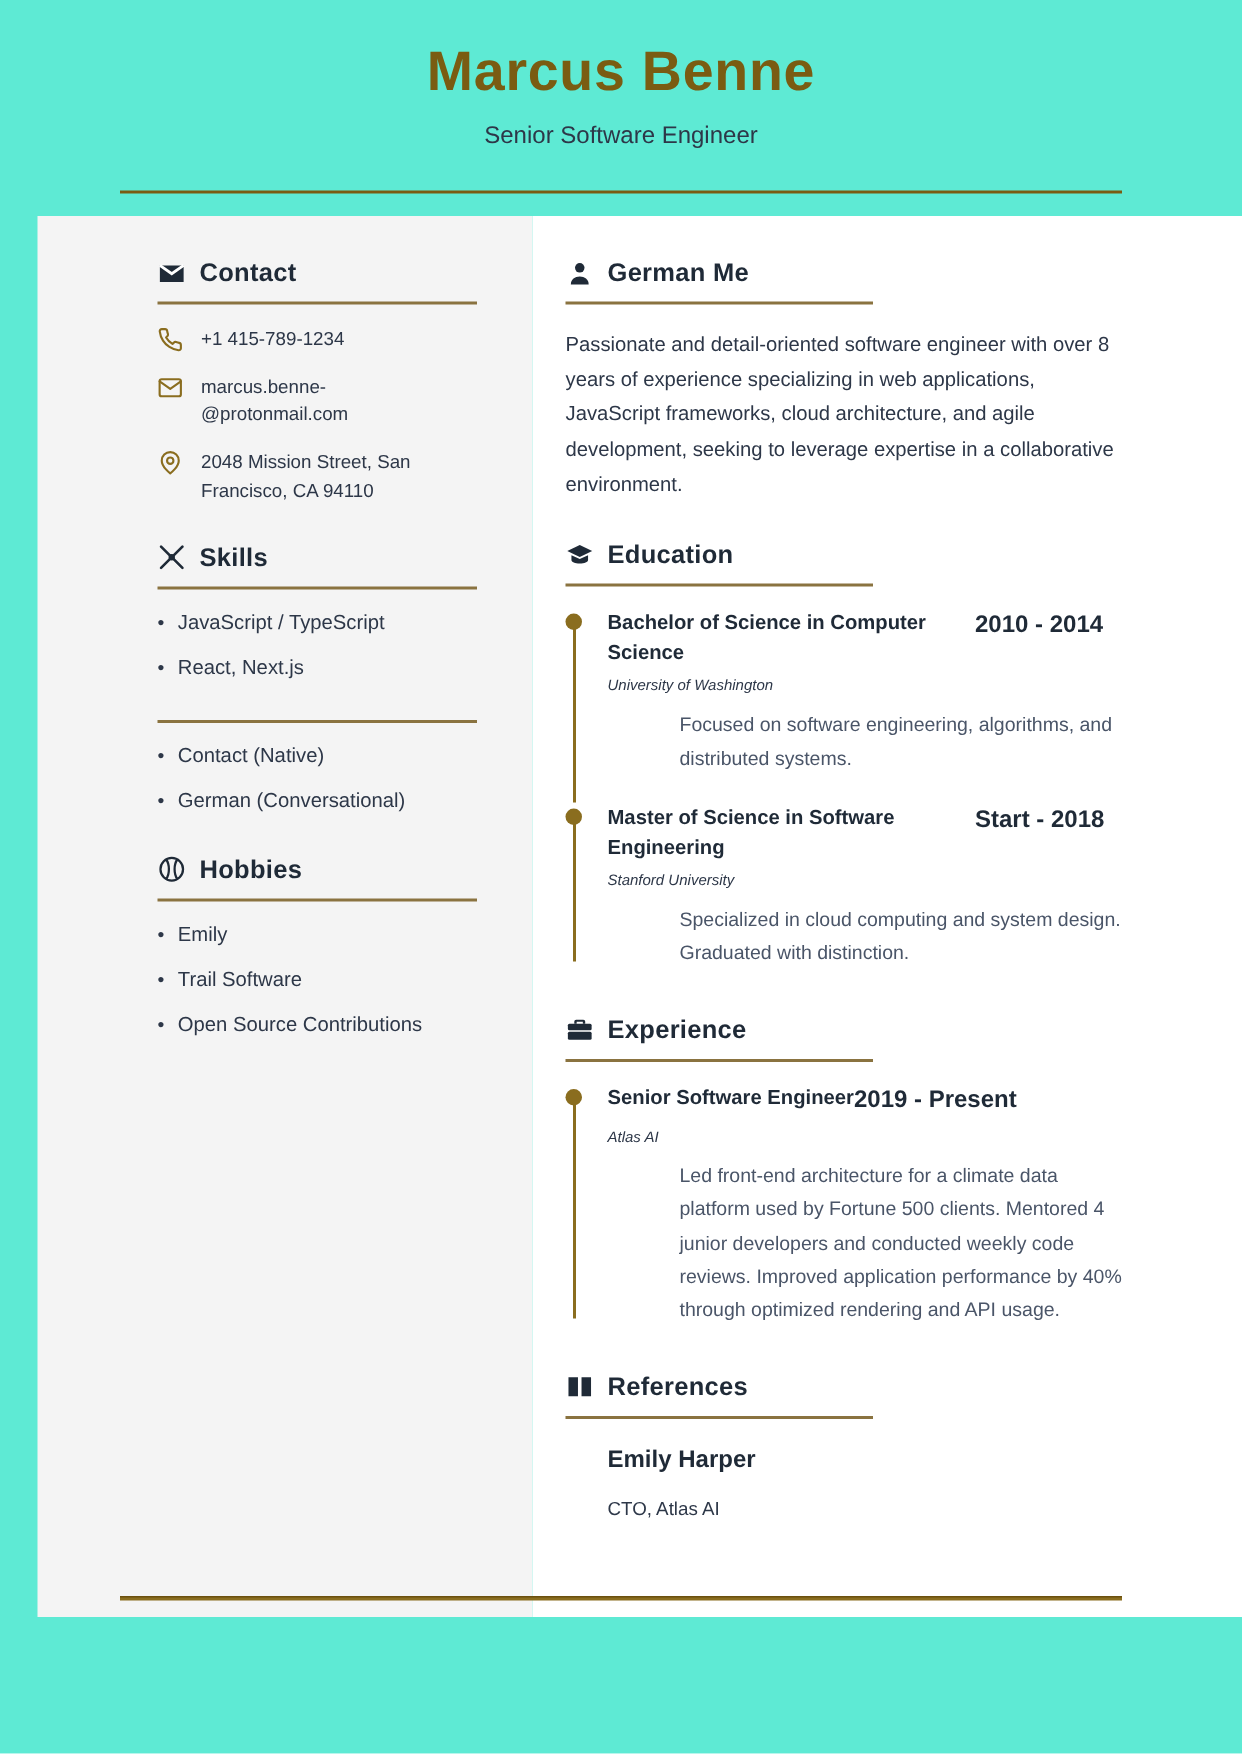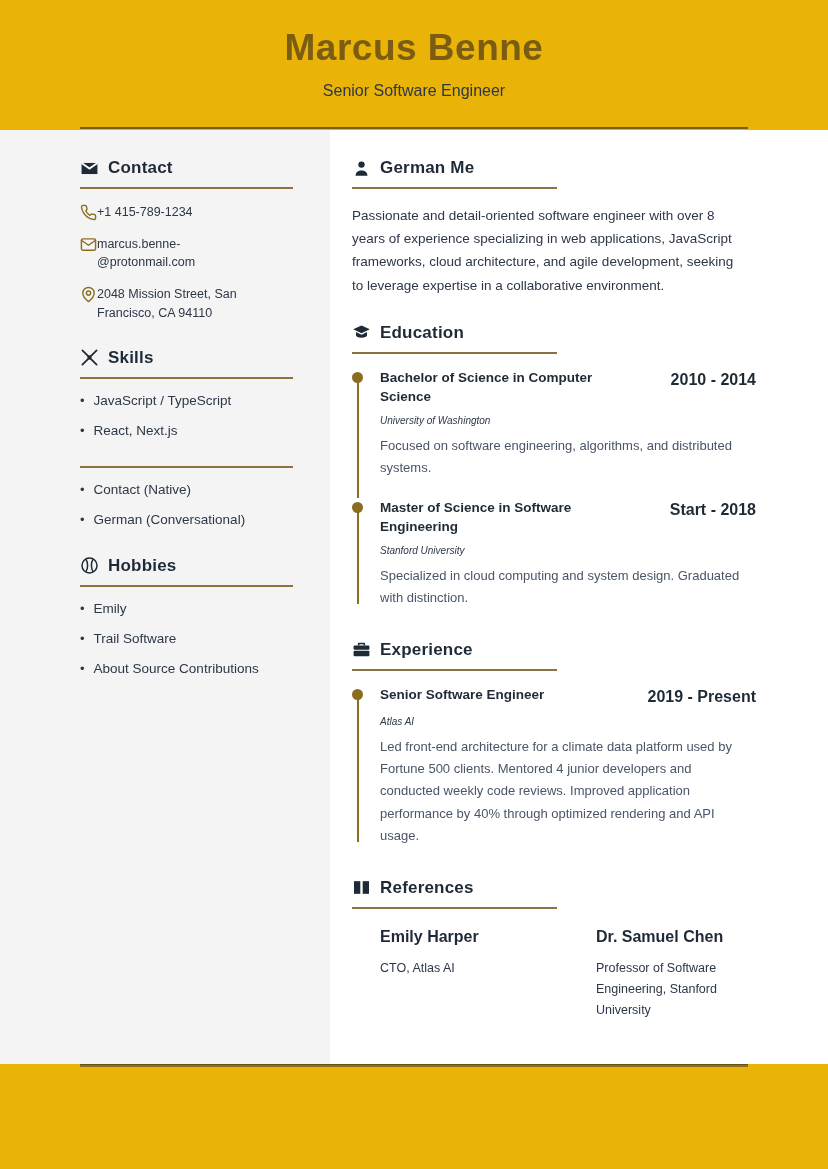--- a/index.html
+++ b/index.html
@@ -6,21 +6,21 @@
   html, body {
     width: 828px;
     height: 1169px;
     background: #ffffff;
     font-family: "Liberation Sans", sans-serif;
   }
   .page {
     position: relative;
     width: 828px;
     height: 1169px;
-    background: #eab308;
+    background: #5eead4;
     overflow: hidden;
   }
 
   
   .header {
     padding-top: 26px;
     text-align: center;
   }
   .name {
     font-size: 37px;
@@ -50,25 +50,26 @@
     right: 80px;
     top: 1064px;
     height: 3px;
     background: #8a6d1f;
     border-top: 1px solid #6b500f;
   }
 
   
   .body-wrap {
     position: absolute;
-    top: 130px;
+    top: 144px;
     left: 0;
     width: 828px;
     height: 934px;
     display: flex;
+    padding-left: 25px;
   }
   .sidebar {
     width: 330px;
     background: #f4f4f4;
     padding: 28px 38px 0 80px;
   }
   .main {
     flex: 1;
     background: #ffffff;
     padding: 28px 80px 0 22px;
@@ -103,20 +104,21 @@
     margin-top: 9px;
   }
   .sidebar .sec-rule { width: 213px; }
   .main .sec-rule { width: 205px; }
 
   
   .contact-list { margin-top: 14px; }
   .contact-row {
     display: flex;
     align-items: flex-start;
+    gap: 12px;
     margin-bottom: 14px;
   }
   .contact-ico {
     width: 17px;
     height: 17px;
     flex: 0 0 17px;
     margin-top: 1px;
     color: #8a6d1f;
   }
   .contact-ico svg { display: block; }
@@ -177,23 +179,22 @@
     position: absolute;
     left: 0;
     top: 4px;
     width: 11px;
     height: 11px;
     border-radius: 50%;
     background: #8a6d1f;
   }
   .tl-top {
     display: flex;
-    justify-content: space-between;
     align-items: flex-start;
-    gap: 14px;
+    gap: 0;
   }
   .tl-role {
     font-size: 13.5px;
     font-weight: bold;
     color: #1f2a37;
     line-height: 1.45;
     max-width: 245px;
   }
   .tl-date {
     font-size: 16px;
@@ -208,20 +209,21 @@
     color: #2d3748;
     margin-top: 7px;
     line-height: 1.4;
   }
   .tl-desc {
     font-size: 13px;
     color: #4a5568;
     line-height: 1.72;
     margin-top: 7px;
     max-width: 375px;
+    margin-left: 48px;
   }
 
   
   .refs {
     display: flex;
     gap: 56px;
     margin-top: 18px;
     padding-left: 28px;
   }
   .ref-col { width: 160px; }
@@ -354,21 +356,21 @@
           <div class="bullet-row">
             <span class="bullet-dot">•</span>
             <span class="bullet-txt">Emily</span>
           </div>
           <div class="bullet-row">
             <span class="bullet-dot">•</span>
             <span class="bullet-txt">Trail Software</span>
           </div>
           <div class="bullet-row">
             <span class="bullet-dot">•</span>
-            <span class="bullet-txt">About Source Contributions</span>
+            <span class="bullet-txt">Open Source Contributions</span>
           </div>
         </div>
       </div>
 
     </div>
 
     <div class="main">
 
       <div class="sec">
         <div class="sec-head">
@@ -458,24 +460,20 @@
             </svg>
           </span>
           <span class="sec-title">References</span>
         </div>
         <div class="sec-rule"></div>
         <div class="refs">
           <div class="ref-col">
             <div class="ref-name">Emily Harper</div>
             <div class="ref-role">CTO, Atlas AI</div>
           </div>
-          <div class="ref-col">
-            <div class="ref-name">Dr. Samuel Chen</div>
-            <div class="ref-role">Professor of Software Engineering, Stanford University</div>
-          </div>
         </div>
       </div>
 
     </div>
   </div>
 
   <div class="bottom-rule"></div>
 </div>
 
 </body></html>

